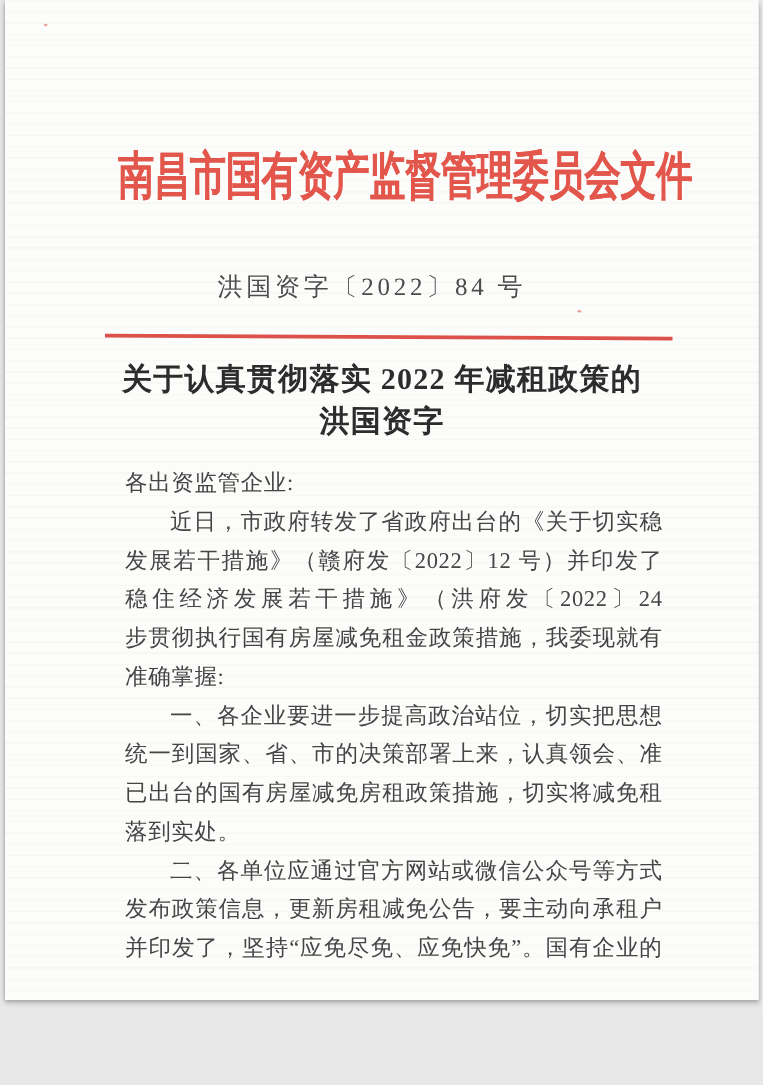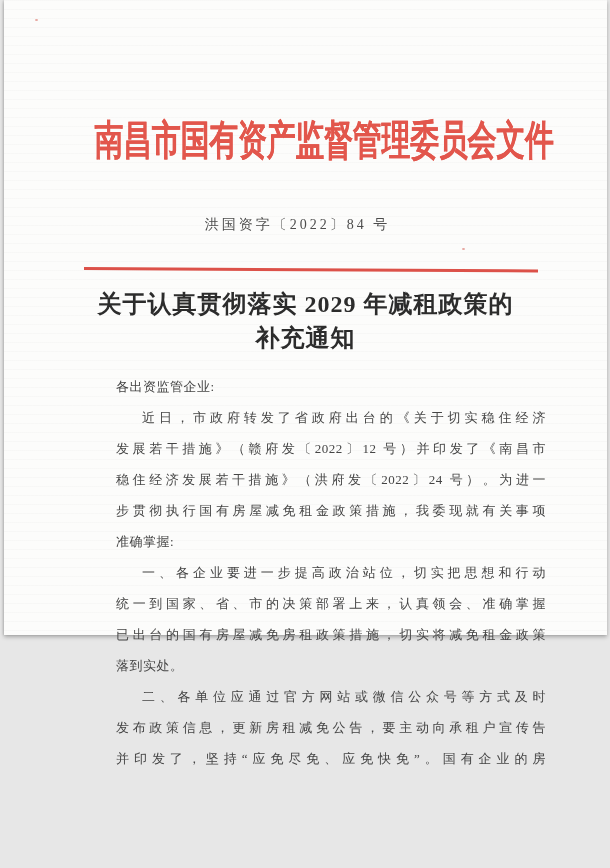--- a/index.html
+++ b/index.html
@@ -14,21 +14,21 @@
   .stage {
     position: relative;
     width: 610px;
     height: 868px;
   }
   .paper {
     position: absolute;
     left: 4px;
     top: 0;
     width: 603px;
-    height: 635px;
+    height: 800px;
     background: #fcfcfb;
     box-shadow: 0 2px 4px rgba(0,0,0,0.28), -1px 0 2px rgba(0,0,0,0.10);
     
     background-image: repeating-linear-gradient(
       180deg,
       rgba(120,120,120,0.035) 0px,
       rgba(120,120,120,0.035) 1px,
       rgba(0,0,0,0) 1px,
       rgba(0,0,0,0) 9px
     );
@@ -47,21 +47,21 @@
     transform-origin: 50% 50%;
     white-space: nowrap;
     text-shadow: 0.5px 0 0 currentColor;
   }
   .docnum {
     position: absolute;
     top: 216px;
     left: 0;
     right: 16px;
     text-align: center;
-    font-size: 14px;
+    font-size: 20px;
     letter-spacing: 3px;
     color: #4c4c4c;
   }
   .divider {
     position: absolute;
     top: 267px;
     left: 80px;
     width: 454px;
     height: 3px;
     transform: rotate(0.3deg);
@@ -77,23 +77,23 @@
     color: #2c2c2c;
     font-size: 24px;
     font-weight: bold;
     line-height: 34px;
     letter-spacing: 1px;
   }
   .title span { display: block; }
   .bodytext {
     position: absolute;
     top: 371px;
-    left: 112px;
+    left: 96px;
     width: 430px;
-    font-size: 13px;
+    font-size: 18px;
     line-height: 31px;
     color: #454545;
     letter-spacing: 0.5px;
   }
   .bline {
     height: 31px;
     overflow: hidden;
     text-align: left;
   }
   .bline.j {
@@ -120,22 +120,22 @@
     <div class="speck s1"></div>
     <div class="speck s2"></div>
 
     <div class="issuer" style="color: rgb(226, 86, 76);">南昌市国有资产监督管理委员会文件</div>
 
     <div class="docnum">洪国资字〔2022〕84 号</div>
 
     <div class="divider" style="background: rgb(220, 81, 73);"></div>
 
     <h1 class="title">
-      <span>关于认真贯彻落实 2029 年减租政策的</span>
-      <span>补充通知</span>
+      <span>关于认真贯彻落实 2022 年减租政策的</span>
+      <span>洪国资字</span>
     </h1>
 
     <div class="bodytext">
         <div class="bline">各出资监管企业:</div>
         <div class="bline ind j">近日，市政府转发了省政府出台的《关于切实稳住经济</div>
         <div class="bline j">发展若干措施》（赣府发〔2022〕12 号）并印发了《南昌市</div>
         <div class="bline j">稳住经济发展若干措施》（洪府发〔2022〕24 号）。为进一</div>
         <div class="bline j">步贯彻执行国有房屋减免租金政策措施，我委现就有关事项</div>
         <div class="bline">准确掌握:</div>
         <div class="bline ind j">一、各企业要进一步提高政治站位，切实把思想和行动</div>

